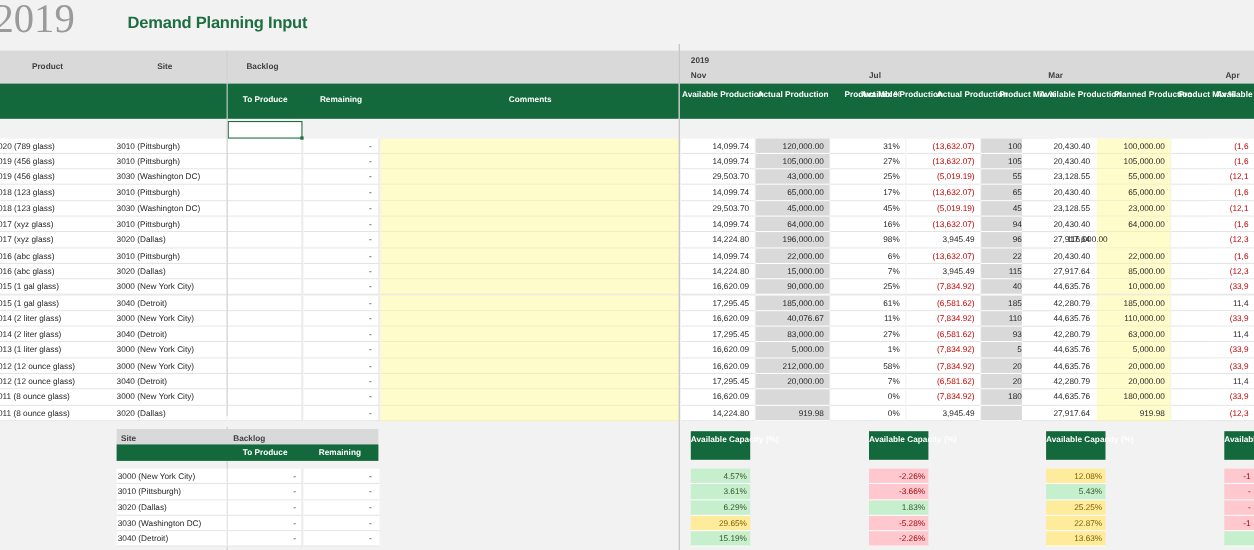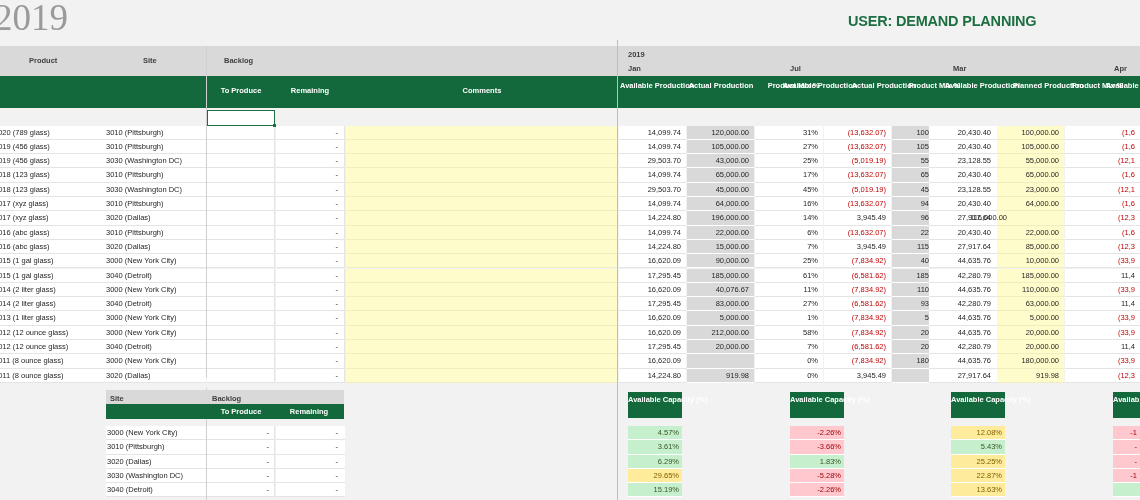--- a/index.html
+++ b/index.html
@@ -48,31 +48,31 @@
   .selcell{position:absolute;box-sizing:border-box;border:1.6px solid #1d6f42;background:#ffffff;}
   .selhandle{position:absolute;width:3.5px;height:3.5px;background:#1d6f42;}
 </style>
 </head>
 <body>
 
 <div id="sheet">
 
   <div class="titleband">
     <div class="year">2019</div>
-    <div class="username">USER: DEMAND PLANNING</div>
+    <div class="apptitle">Demand Planning Input</div>
   </div>
 
   <div class="greyband" style="left:0;top:46px;width:617px;height:30px;"></div>
   <div class="grouplbl" style="left:29px;top:56px;">Product</div>
   <div class="grouplbl" style="left:143px;top:56px;">Site</div>
   <div class="grouplbl" style="left:224px;top:56px;">Backlog</div>
 
   <div class="greyband" style="left:618px;top:46px;width:522px;height:30px;"></div>
   <div class="grouplbl" style="left:628px;top:50px;">2019</div>
-  <div class="grouplbl" style="left:628px;top:64px;">Jan</div>
+  <div class="grouplbl" style="left:628px;top:64px;">Nov</div>
   <div class="grouplbl" style="left:790px;top:64px;">Jul</div>
   <div class="grouplbl" style="left:953px;top:64px;">Mar</div>
   <div class="grouplbl" style="left:1114px;top:64px;">Apr</div>
 
   <div class="greenband" style="left:0;top:76px;width:617px;height:32px;"></div>
   <div class="greenband" style="left:618px;top:76px;width:522px;height:32px;"></div>
 
   <div class="greenhdr" style="left:208px;top:86px;width:66px;">To Produce</div>
   <div class="greenhdr" style="left:277px;top:86px;width:66px;">Remaining</div>
   <div class="greenhdr" style="left:412px;top:86px;width:140px;">Comments</div>
@@ -259,21 +259,21 @@
       <div class="txt" style="left:106px;top:211.3px;width:100px;">3020 (Dallas)</div>
       <div class="cellbox white" style="left:207px;top:211.3px;width:68px;border-right:1px solid #e4e4e4;"></div>
       <div class="cellbox white" style="left:276px;top:211.3px;width:69px;border-right:1px solid #e4e4e4;"></div>
       <div class="num" style="left:276px;top:211.3px;width:62px;">-</div>
       <div class="cellbox yellow" style="left:346px;top:211.3px;width:271px;"></div>
       <div class="cellbox white" style="left:619px;top:211.3px;width:67px;"></div>
       <div class="num " style="left:619px;top:211.3px;width:62px;">14,224.80</div>
       <div class="cellbox grey" style="left:687px;top:211.3px;width:67px;"></div>
       <div class="num " style="left:687px;top:211.3px;width:62px;">196,000.00</div>
       <div class="cellbox white" style="left:755px;top:211.3px;width:68px;"></div>
-      <div class="num " style="left:755px;top:211.3px;width:63px;">14%</div>
+      <div class="num " style="left:755px;top:211.3px;width:63px;">98%</div>
       <div class="cellbox white" style="left:824px;top:211.3px;width:67px;"></div>
       <div class="num " style="left:824px;top:211.3px;width:62px;">3,945.49</div>
       <div class="cellbox grey" style="left:892px;top:211.3px;width:67px;"></div>
       <div class="num " style="left:892px;top:211.3px;width:62px;">96,000.00</div>
       <div class="cellbox white" style="left:960px;top:211.3px;width:68px;"></div>
       <div class="num " style="left:960px;top:211.3px;width:63px;">44%</div>
       <div class="cellbox white" style="left:929px;top:211.3px;width:67px;"></div>
       <div class="num " style="left:929px;top:211.3px;width:62px;">27,917.64</div>
       <div class="cellbox yellow" style="left:997px;top:211.3px;width:67px;"></div>
       <div class="num " style="left:945px;top:211.3px;width:62px;">116,000.00</div>

